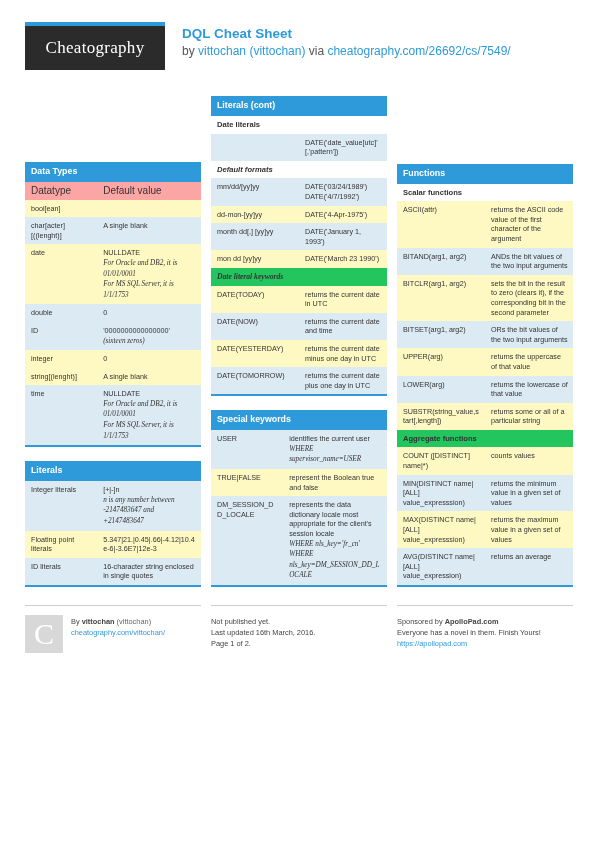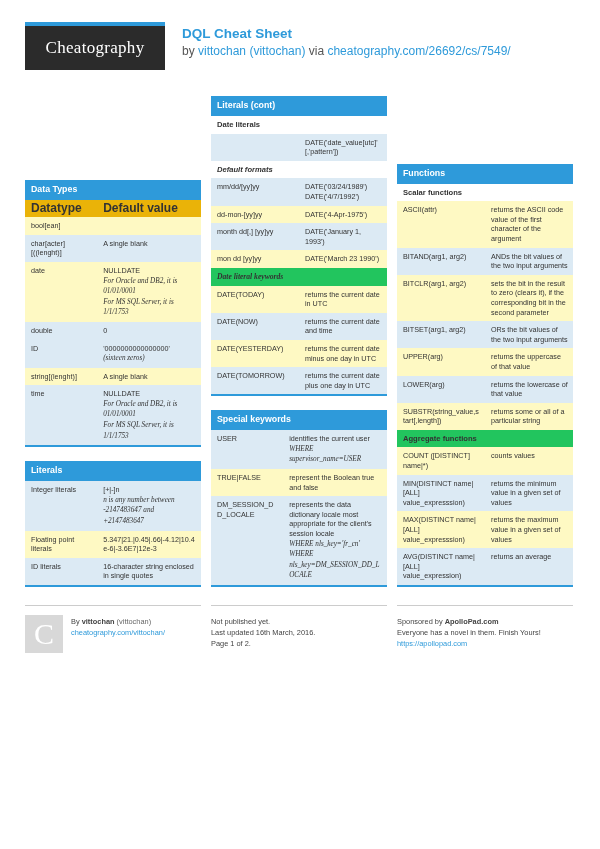--- a/index.html
+++ b/index.html
@@ -99,23 +99,23 @@
     font-size: 7.2px;
     line-height: 9.6px;
     padding: 4px 5px 4px 6px;
     vertical-align: top;
     word-wrap: break-word;
     overflow-wrap: break-word;
   }
   tr.odd td { background: #fef9c3; }
   tr.even td { background: #dceaf4; }
   tr.hdr td {
-    font-weight: bold;
-    font-size: 12px;
-    background: #eab308;
+    font-weight: normal;
+    font-size: 10px;
+    background: #fca5a5;
   }
   tr.sub td {
     font-weight: bold;
     font-size: 7.6px;
     background: #ffffff;
   }
   tr.sub-shade td {
     font-weight: bold;
     font-size: 7.6px;
     background: #22c55e;
@@ -205,20 +205,24 @@
               </tr>
               <tr class="even">
                 <td class="c1"><span class="">double</span></td>
                 <td class="c2"><span class="">0</span></td>
               </tr>
               <tr class="even">
                 <td class="c1"><span class="">ID</span></td>
                 <td class="c2"><span class="">'0000000000000000'</span><br><span class="it">(sixteen zeros)</span></td>
               </tr>
               <tr class="odd">
+                <td class="c1"><span class="">integer</span></td>
+                <td class="c2"><span class="">0</span></td>
+              </tr>
+              <tr class="odd">
                 <td class="c1"><span class="">string[(lenght)]</span></td>
                 <td class="c2"><span class="">A single blank</span></td>
               </tr>
               <tr class="even">
                 <td class="c1"><span class="">time</span></td>
                 <td class="c2"><span class="">NULLDATE</span><br><span class="it">For Oracle and DB2, it is 01/01/0001</span><br><span class="it">For MS SQL Server, it is 1/1/1753</span></td>
               </tr>
             </tbody>
           </table>
       </div>

